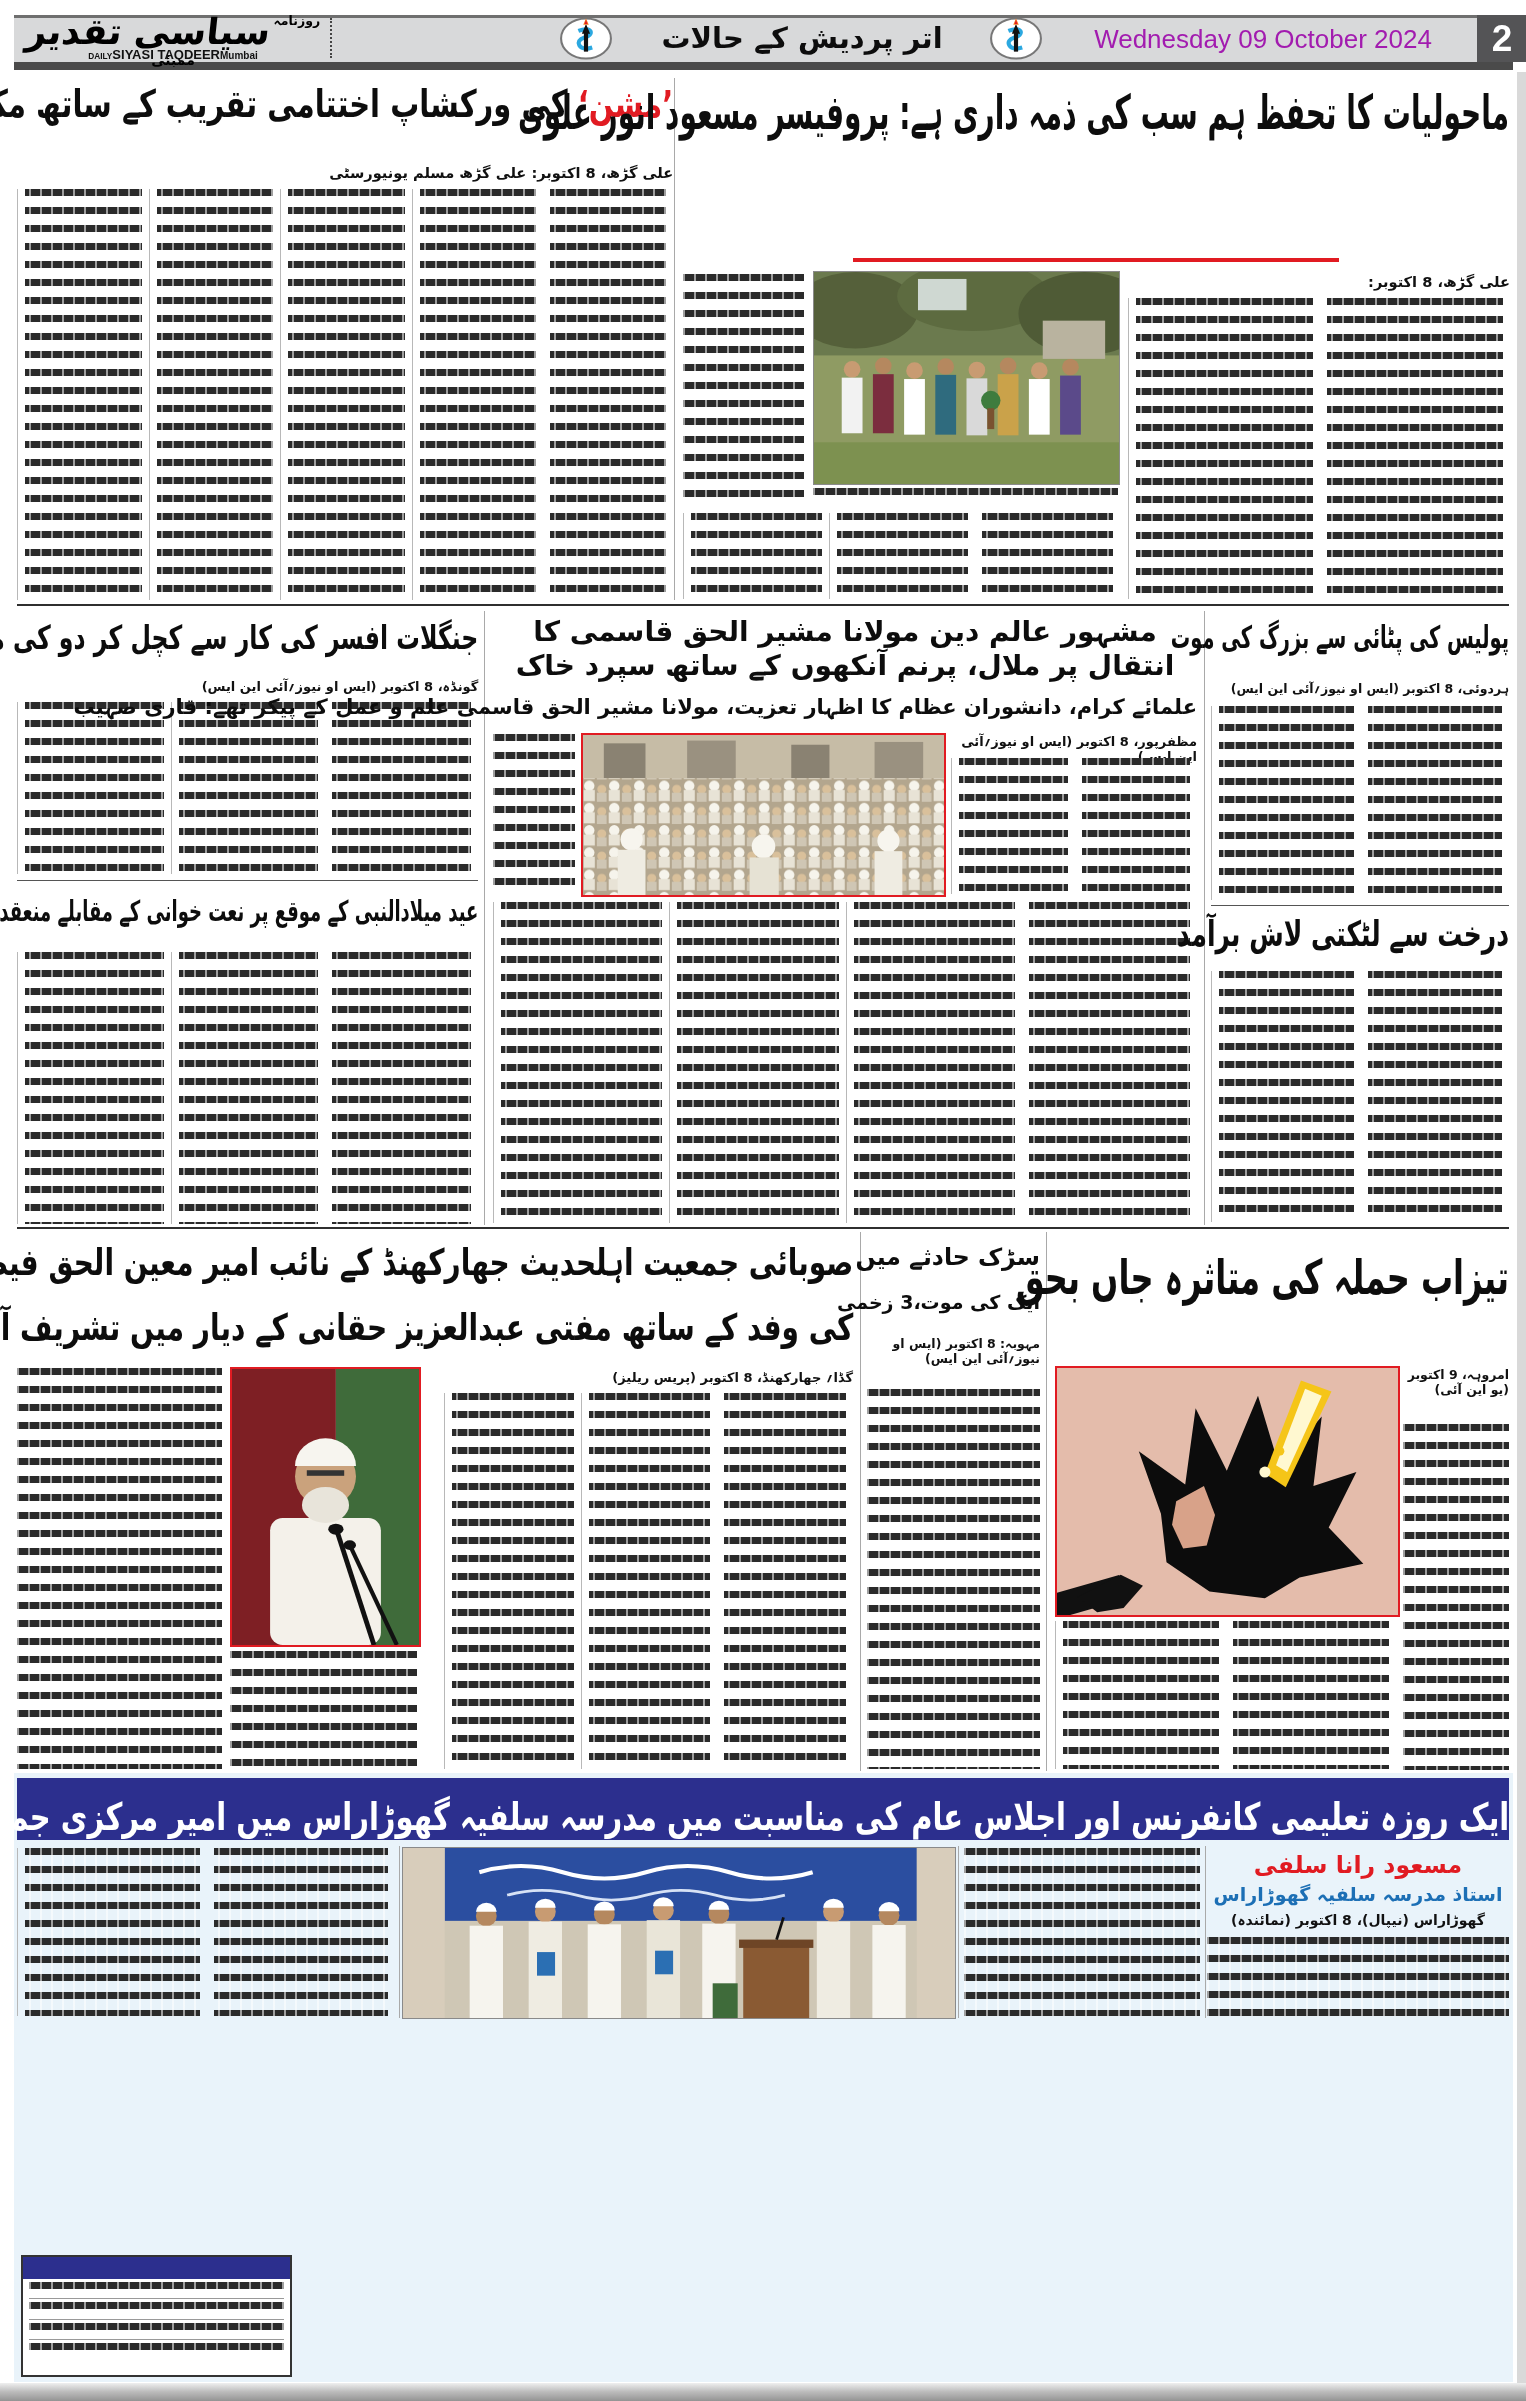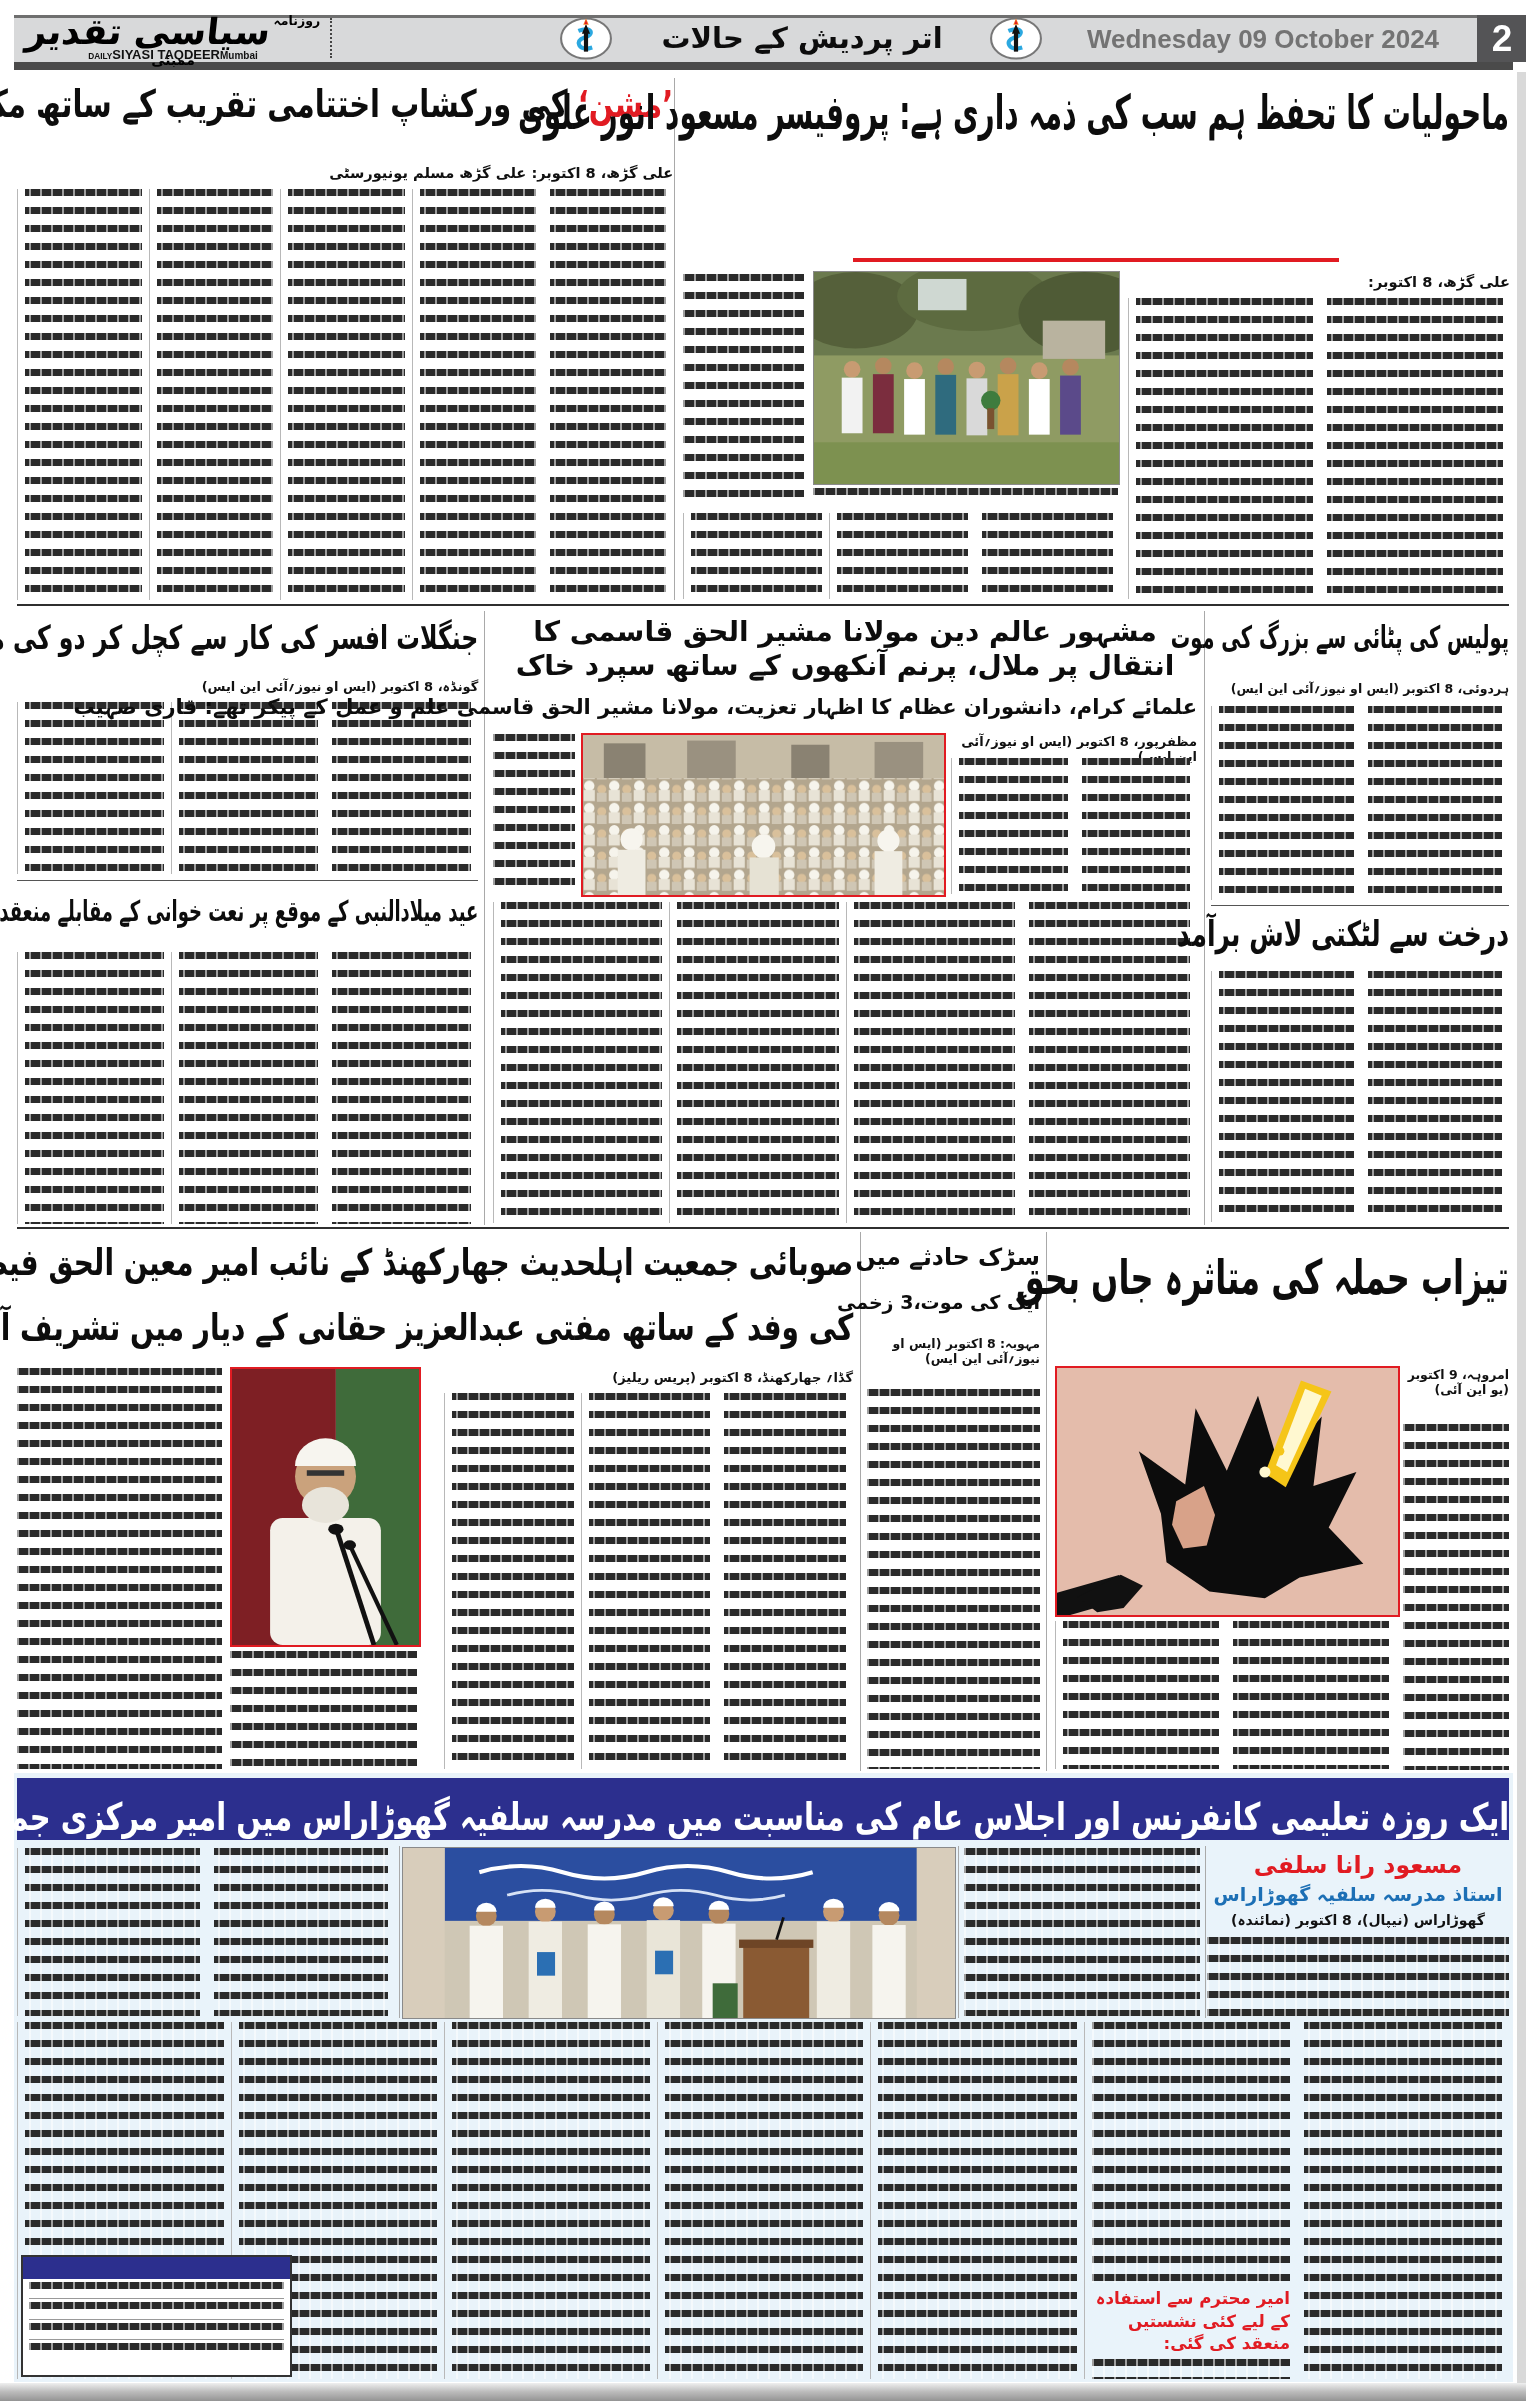--- a/index.html
+++ b/index.html
@@ -70,21 +70,21 @@
     <svg viewBox="0 0 78 62">
       <ellipse cx="39" cy="31" rx="36" ry="29" fill="#fff" stroke="#777" stroke-width="3"></ellipse>
       <path d="M28,20 C48,12 52,26 36,30 C22,34 28,50 48,44" fill="none" stroke="#2ba8e0" stroke-width="6"></path>
       <polygon points="39,10 33,24 45,24" fill="#111"></polygon>
       <rect x="36" y="22" width="6" height="28" fill="#111"></rect>
       <polygon points="39,2 35,11 43,11" fill="#f47b20"></polygon>
       <polygon points="39,4 37,10 41,10" fill="#e11b22"></polygon>
     </svg>
   </div>
 
-  <div class="abs en" style="left:1062px;top:23.6px;width:402px;text-align:center;font-size:26px;font-weight:bold;color:#737373;">Wednesday 09 October 2024</div>
+  <div class="abs en" style="left:1062px;top:23.6px;width:402px;text-align:center;font-size:26px;font-weight:normal;color:#a21caf;">Wednesday 09 October 2024</div>
   <div class="abs" style="left:1477px;top:15.3px;width:50px;height:47px;background:#545456;display:flex;align-items:center;justify-content:center;">
     <span class="en" style="color:#fff;font-size:37px;font-weight:bold;">2</span>
   </div>
 
   <div class="abs h sy13" style="left:17.3px;top:82px;width:656px;font-size:29px;">
     <span class="r">’مشن‘</span><span> کی ورکشاپ اختتامی تقریب کے ساتھ مکمل</span>
   </div>
   <div class="abs dl" style="left:17.3px;top:164px;width:656px;">علی گڑھ، 8 اکتوبر: علی گڑھ مسلم یونیورسٹی</div>
   <div class="cols" style="left:17.3px;top:189px;width:656px;height:411px;">
     <div class="c tx"></div>
@@ -332,33 +332,20 @@
   <div class="abs h r" style="left:1207px;top:1851px;width:302px;font-size:23.6px;">مسعود رانا سلفی</div>
   <div class="abs h b" style="left:1207px;top:1883px;width:302px;font-size:19px;">استاذ مدرسہ سلفیہ گھوڑاراس</div>
   <div class="abs dl" style="left:1207px;top:1912px;width:302px;font-size:14px;text-align:center;">گھوڑاراس (نیپال)، 8 اکتوبر (نمائندہ)</div>
   <div class="abs tx" style="left:1207px;top:1937px;width:302px;height:79px;"></div>
   <div class="abs tx" style="left:964px;top:1848px;width:236px;height:168px;"></div>
   <div class="cols" style="left:17.3px;top:1848px;width:378px;height:168px;">
     <div class="c tx"></div>
     <div class="c tx"></div>
   </div>
 
-  <div class="cols" style="left:17.3px;top:2022px;width:1492px;height:357px;">
-    <div class="c tx"></div>
-    <div class="c tx"></div>
-    <div class="c tx"></div>
-    <div class="c tx"></div>
-    <div class="c tx"></div>
-    <div class="c" style="display:flex;flex-direction:column;">
-      <div class="tx" style="height:261px;"></div>
-      <div class="h wrapok r" style="font-size:16.7px;line-height:1.35;text-align:right;margin:4.2px 0;">امیر محترم سے استفادہ کے لیے کئی نشستیں منعقد کی گئی:</div>
-      <div class="tx" style="flex:1;"></div>
-    </div>
-    <div class="c tx"></div>
-  </div>
 
   <div class="abs" style="left:21px;top:2255px;width:271px;height:122px;background:#fff;border:2.1px solid #333;box-sizing:border-box;">
     <div style="height:22px;background:#2c2f8e;"></div>
     <div class="tx" style="height:16.7px;margin:2.8px 5.6px;border-bottom:0.7px solid #999;"></div>
     <div class="tx" style="height:16.7px;margin:2.8px 5.6px;border-bottom:0.7px solid #999;"></div>
     <div class="tx" style="height:16.7px;margin:2.8px 5.6px;border-bottom:0.7px solid #999;"></div>
     <div class="tx" style="height:16.7px;margin:2.8px 5.6px;"></div>
   </div>
 
   <div class="abs" style="left:0;top:2383px;width:1526px;height:19px;background:linear-gradient(to bottom,#efefef 0%,#bdbdbd 45%,#8f8f8f 100%);"></div>

